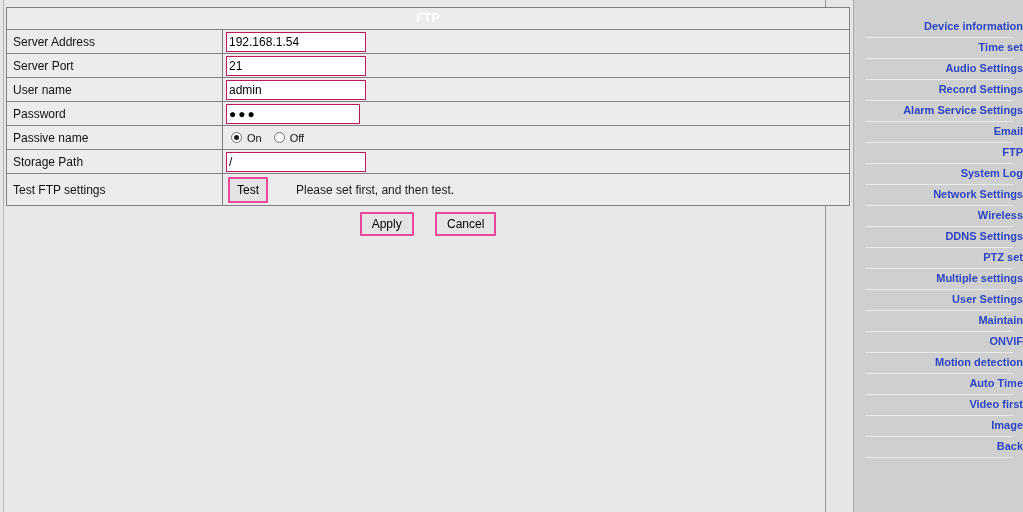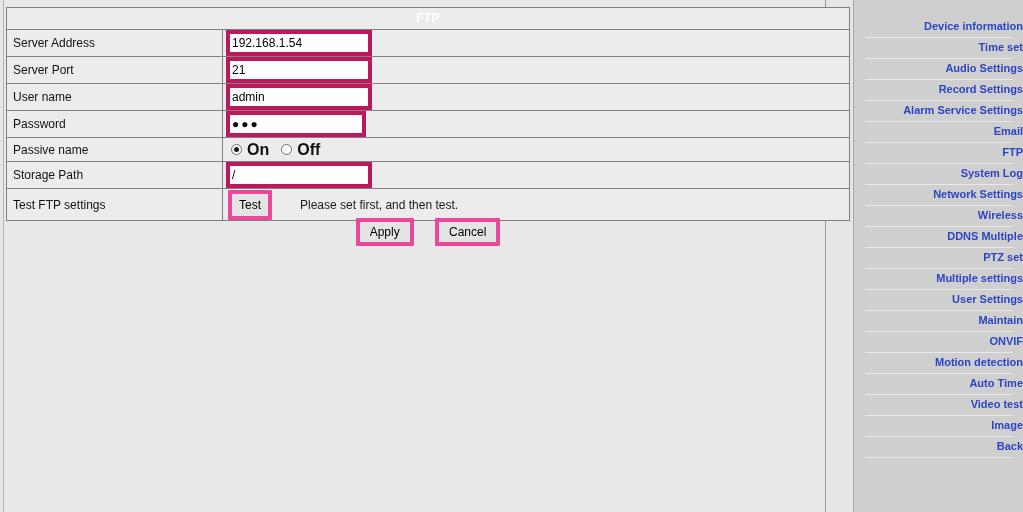--- a/index.html
+++ b/index.html
@@ -78,21 +78,21 @@
     height: 23px;
   }
 
   input.txt {
     font-family: "Liberation Sans", sans-serif;
     font-size: 12px;
     height: 16px;
     line-height: 16px;
     padding: 1px 2px;
     margin: 0;
-    border: 4px solid #be185d;
+    border: 1px solid #be185d;
     background: #ffffff;
     color: #000;
     box-sizing: content-box;
     outline: none;
   }
   input.w-normal { width: 134px; }
   input.w-pass   { width: 128px; letter-spacing: 2px; }
 
   .radio-row {
     display: flex;
@@ -115,58 +115,57 @@
   }
   .radio-row .rb.checked::after {
     content: "";
     position: absolute;
     left: 2px; top: 2px;
     width: 5px; height: 5px;
     border-radius: 50%;
     background: #1c1c1c;
   }
   .radio-row .rlabel {
-    font-size: 16px;
+    font-size: 11px;
     color: #111;
     margin-right: 12px;
-    font-weight: bold;
   }
 
   .test-wrap {
     display: flex;
     align-items: center;
     height: 31px;
   }
   button.btn {
     font-family: "Liberation Sans", sans-serif;
     font-size: 12px;
     color: #000;
     background: #e4e4e4;
-    border: 4px solid #ec4899;
+    border: 2px solid #ec4899;
     border-radius: 1px;
     padding: 2px 6px;
     cursor: pointer;
     line-height: 14px;
   }
 
   #test-btn {
     margin-left: 2px;
     padding: 4px 7px;
   }
   .test-note {
     margin-left: 28px;
     font-size: 12px;
     color: #1a1a1a;
   }
 
   
   #actions {
     position: absolute;
     left: 2px;
-    top: 218px;
+    top: 212px;
     width: 844px;
     text-align: center;
   }
   #actions button {
     min-width: 52px;
     padding: 3px 10px;
     margin: 0 9px;
   }
 
   
@@ -328,21 +327,21 @@
       </li>
       <li>
         <a href="#">Network Settings</a>
         <span class="sep"></span>
       </li>
       <li>
         <a href="#">Wireless</a>
         <span class="sep"></span>
       </li>
       <li>
-        <a href="#">DDNS Multiple</a>
+        <a href="#">DDNS Settings</a>
         <span class="sep"></span>
       </li>
       <li>
         <a href="#">PTZ set</a>
         <span class="sep"></span>
       </li>
       <li>
         <a href="#">Multiple settings</a>
         <span class="sep"></span>
       </li>
@@ -360,21 +359,21 @@
       </li>
       <li>
         <a href="#">Motion detection</a>
         <span class="sep"></span>
       </li>
       <li>
         <a href="#">Auto Time</a>
         <span class="sep"></span>
       </li>
       <li>
-        <a href="#">Video test</a>
+        <a href="#">Video first</a>
         <span class="sep"></span>
       </li>
       <li>
         <a href="#">Image</a>
         <span class="sep"></span>
       </li>
       <li>
         <a href="#">Back</a>
         <span class="sep"></span>
       </li>

